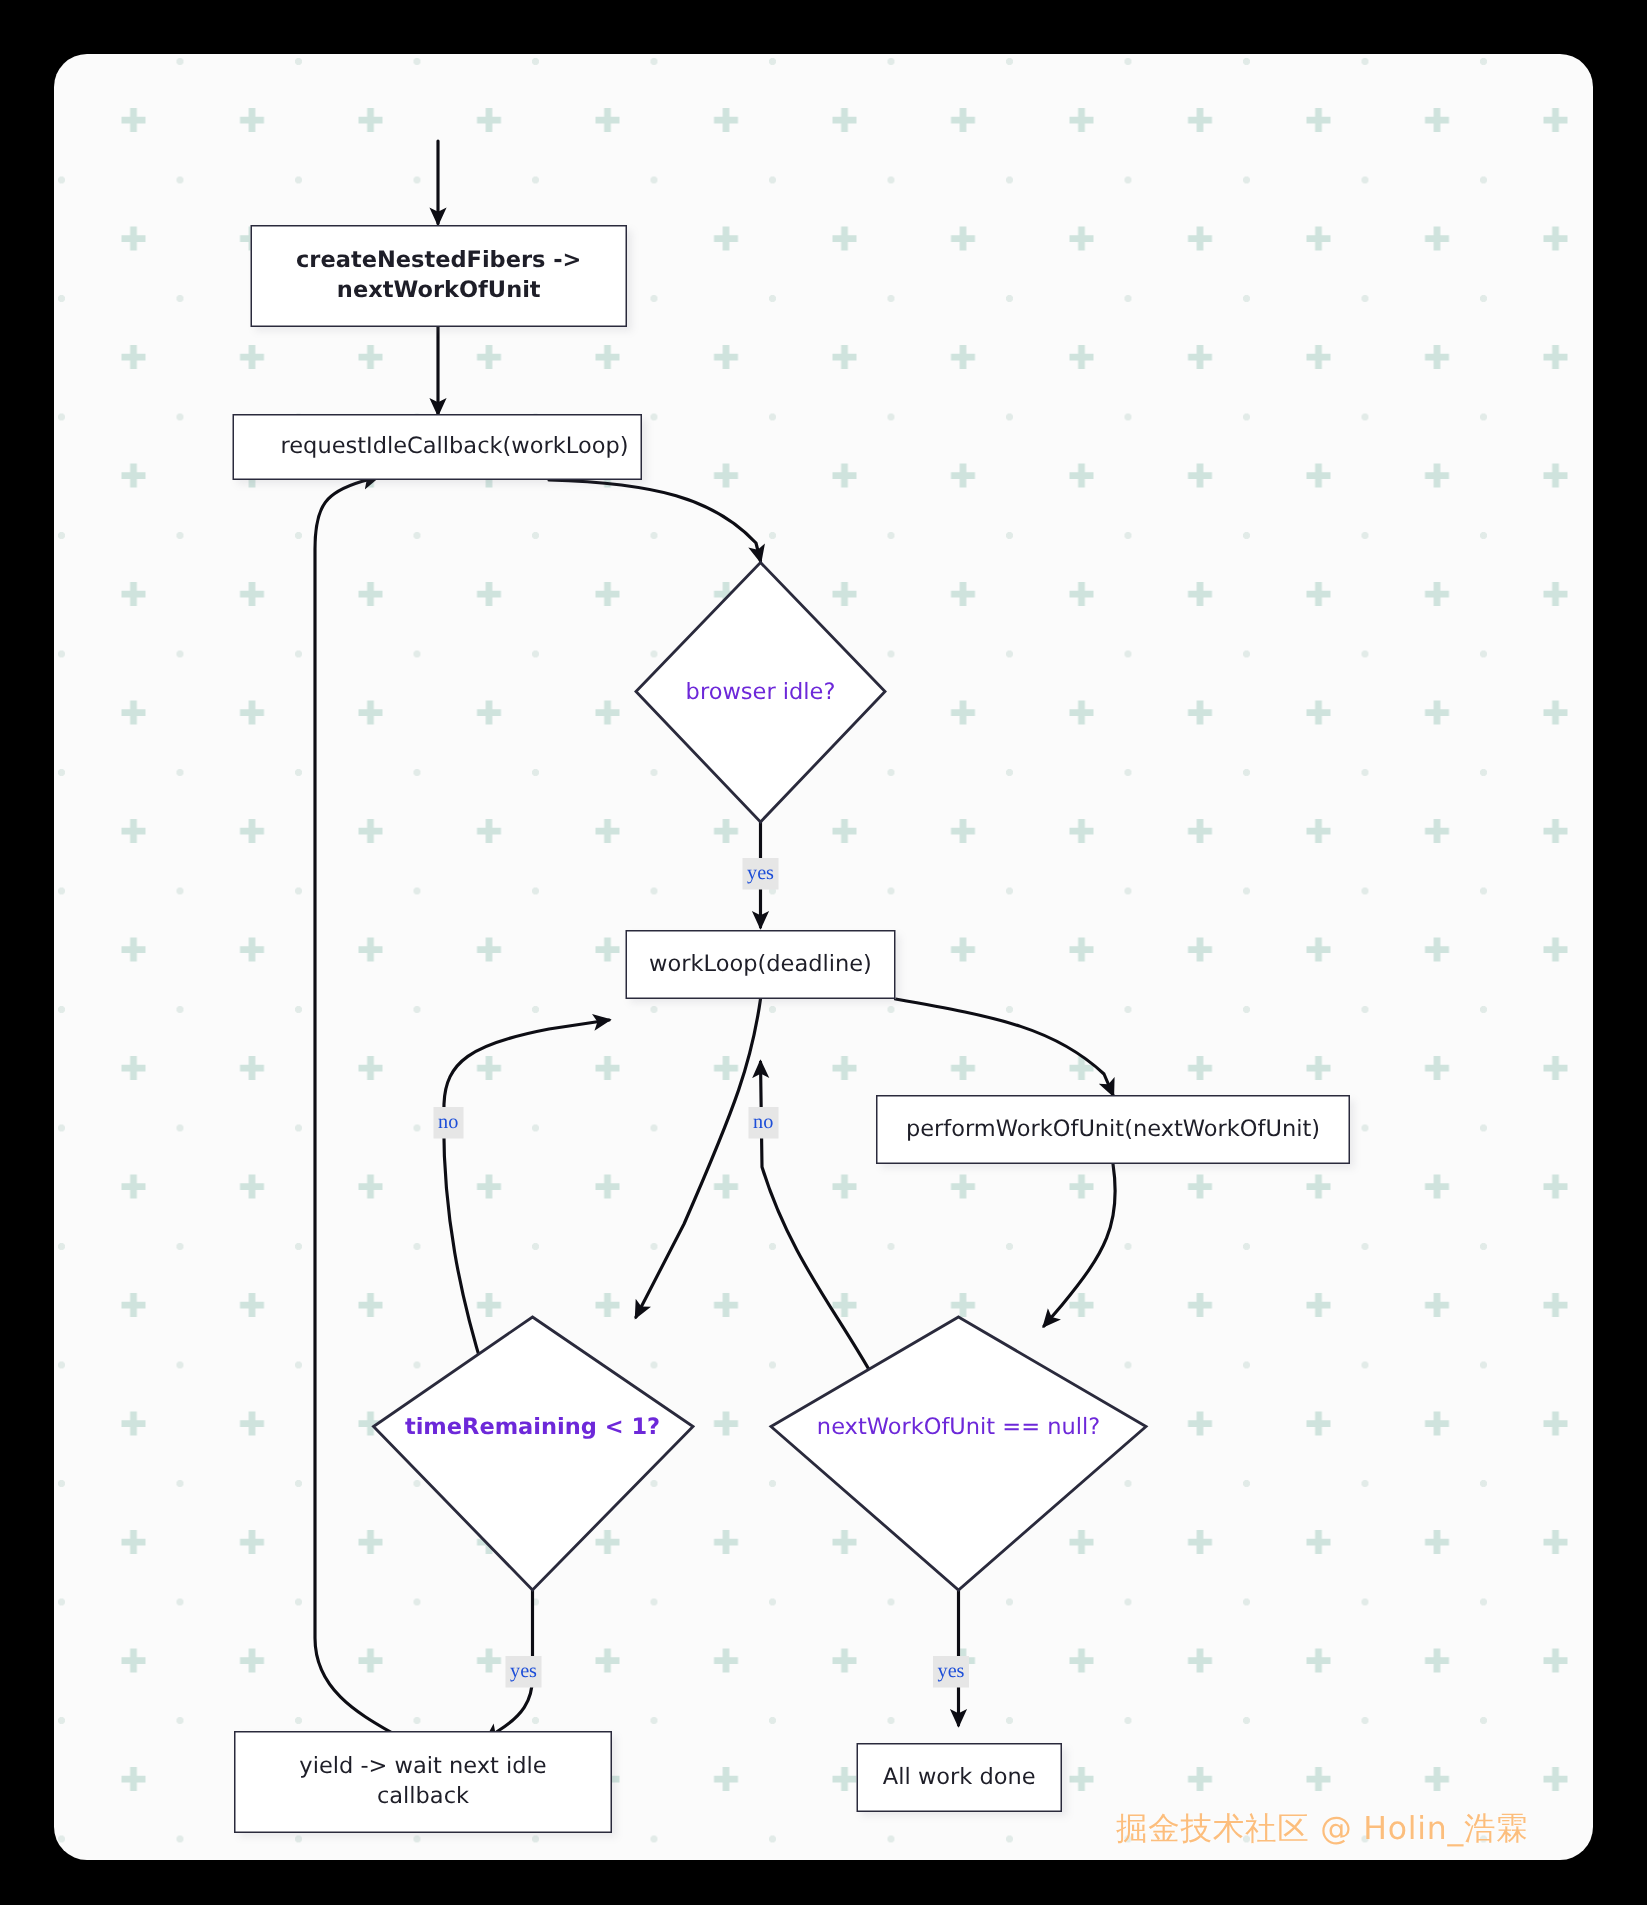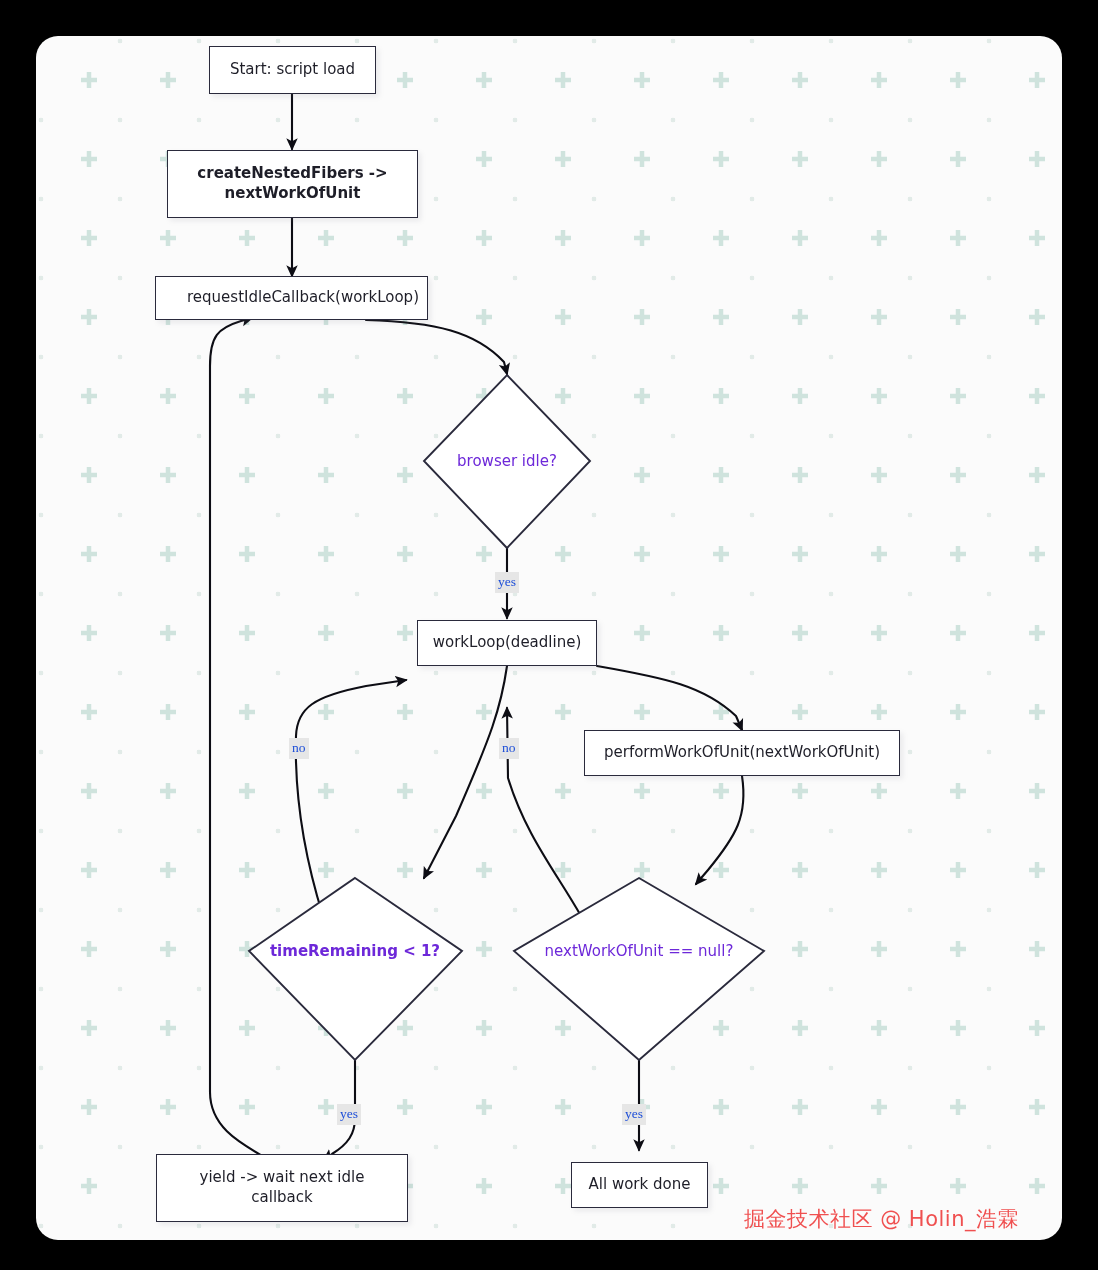--- a/index.html
+++ b/index.html
@@ -78,21 +78,21 @@
     line-height: 1;
     padding: 3px 3px 4px 3px;
     white-space: nowrap;
     font-family: Liberation Serif, serif;
   }
   #watermark {
     position: absolute;
     left: 744px;
     top: 1205px;
     font-size: 21px;
-    color: #ef4444;
+    color: #fdba74;
     text-shadow: 0 0 1px rgba(255,255,255,0.6);
     opacity: 0.93;
     white-space: nowrap;
     font-family: "DejaVu Sans", sans-serif;
     pointer-events: none;
     letter-spacing: 0.5px;
   }
 </style>
 </head>
 <body>
@@ -147,23 +147,20 @@
         <path d="M 230 1122 C 206 1108, 174 1092, 174 1056 L 174 330 C 174 300, 182 292, 205 285 L 216 282" marker-end="url(#arrow)"></path>
       </g>
 
       <g fill="#ffffff" stroke="#2a2a3c" stroke-width="1.9" stroke-linejoin="miter">
         <polygon points="471,339 554,425 471,512 388,425"></polygon>
         <polygon points="319,842 426,915 319,1024 213,915"></polygon>
         <polygon points="603,842 728,915 603,1024 478,915"></polygon>
       </g>
     </svg>
 
-    <div class="nodebox" style="left:173px; top:10px; width:167px; height:48px;">
-      <span>Start: script load</span>
-    </div>
 
     <div class="nodebox" style="left:131px; top:114px; width:251px; height:68px; flex-direction:column;font-weight:bold;">
       <span>createNestedFibers -&gt;</span>
       <span>nextWorkOfUnit</span>
     </div>
 
     <div class="nodebox" style="left:119px; top:240px; width:273px; height:44px;justify-content:flex-end;">
       <span>requestIdleCallback(workLoop)</span>
     </div>
 

